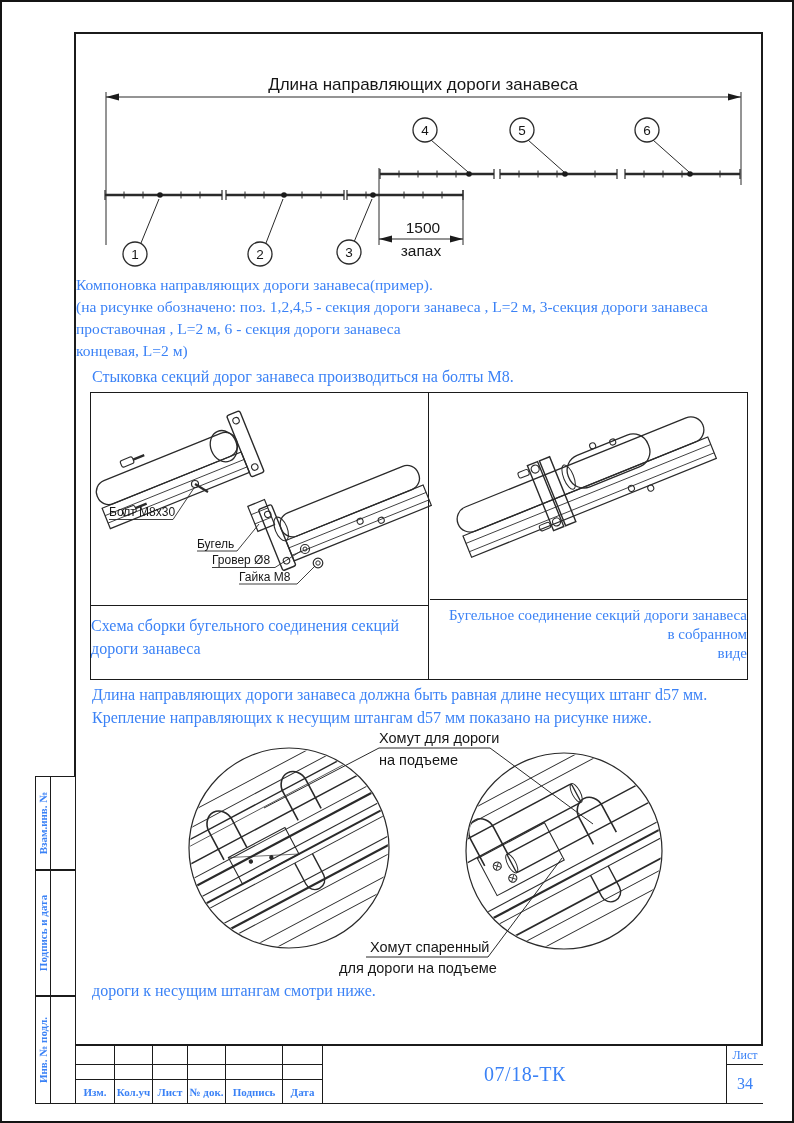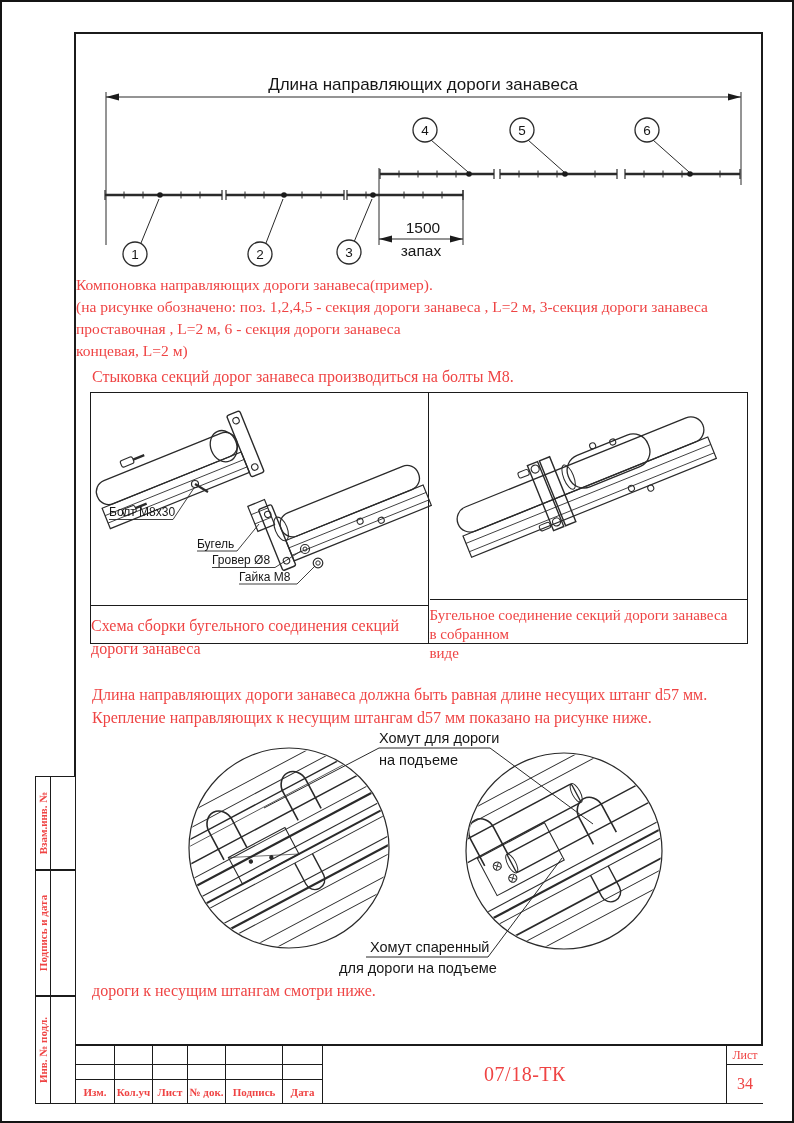--- a/index.html
+++ b/index.html
@@ -1,37 +1,37 @@
 <!DOCTYPE html>
 <html><head>
 <meta charset="utf-8">
 <style>
   html,body{margin:0;padding:0;background:#e9e9e9;}
   #page{position:relative;width:794px;height:1123px;background:#ffffff;
         border:2px solid #141414;box-sizing:border-box;overflow:hidden;
-        font-family:"Liberation Serif",serif;color:#ef4444;}
+        font-family:"Liberation Serif",serif;color:#3b82f6;}
   .frame{position:absolute;left:72px;top:30px;width:689px;height:1072px;
          border:2px solid #1b1b1b;box-sizing:border-box;}
   
   .caption-block{position:absolute;left:74px;top:272px;width:685px;text-align:left;
                  font-size:15.5px;line-height:22px;}
   .caption-block div{white-space:nowrap;}
   .note1{position:absolute;left:90px;top:366px;font-size:16px;white-space:nowrap;}
   .para2{position:absolute;left:90px;top:681px;font-size:16px;line-height:23px;}
   .para3{position:absolute;left:90px;top:977px;font-size:16px;line-height:23px;}
   .para2 div,.para3 div{white-space:nowrap;}
   
-  .figbox{position:absolute;left:88px;top:390px;width:658px;height:252px;
+  .figbox{position:absolute;left:88px;top:390px;width:658px;height:288px;
           border:1.5px solid #1b1b1b;box-sizing:border-box;background:#fff;}
   .fl{position:absolute;left:0;top:0;bottom:0;width:337px;border-right:1.5px solid #1b1b1b;}
   .fr{position:absolute;left:338.5px;right:0;top:0;bottom:0;}
   .fig-cap-l{position:absolute;left:0;right:0;top:212px;bottom:0;border-top:1.5px solid #1b1b1b;
              font-size:16px;line-height:23px;padding-top:8px;}
   .fig-cap-r{position:absolute;left:0;right:0;top:206px;bottom:0;border-top:1.5px solid #1b1b1b;
-             text-align:left;font-size:15px;line-height:19px;padding-top:6px;}
+             text-align:right;font-size:15px;line-height:19px;padding-top:6px;}
   
   .sb{position:absolute;left:33px;width:41px;border:1.5px solid #1b1b1b;
       box-sizing:border-box;background:#fff;}
   .sb .col{position:absolute;left:0;top:0;bottom:0;width:14px;border-right:1.2px solid #1b1b1b;}
   .sb .col span{position:absolute;left:50%;top:50%;transform:translate(-50%,-50%) rotate(-90deg);
       white-space:nowrap;font-weight:bold;font-size:11px;}
   
   .tb{position:absolute;left:74px;top:1042px;width:687px;height:59px;
       border-top:2px solid #1b1b1b;background:#fff;box-sizing:border-box;}
   .tb-table{position:absolute;left:0;top:0;display:grid;

